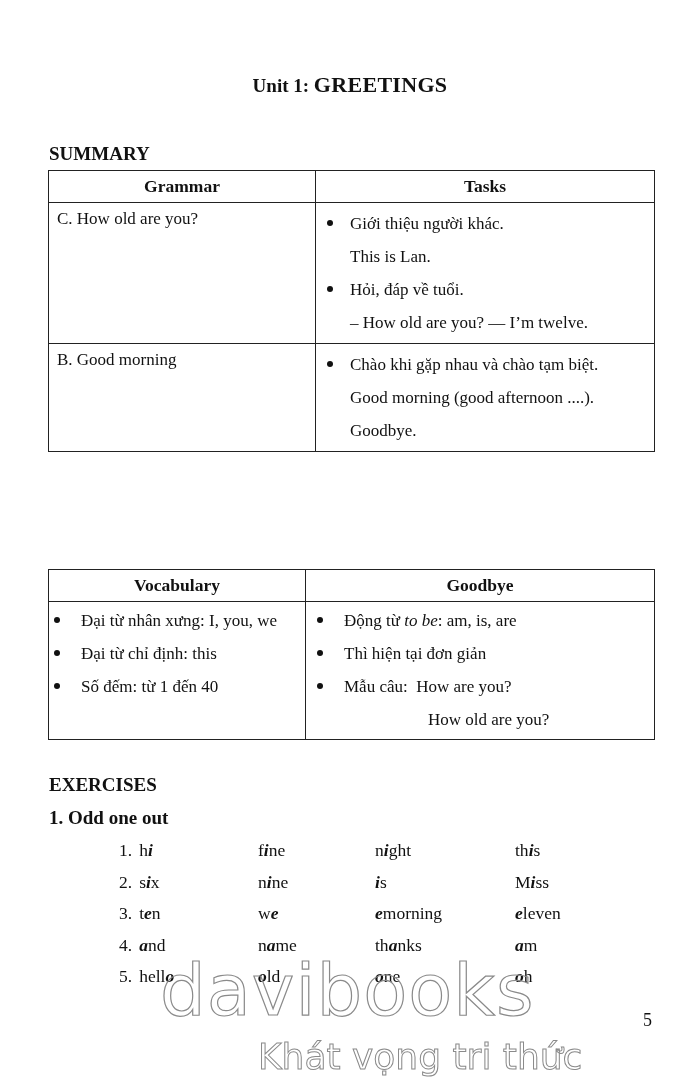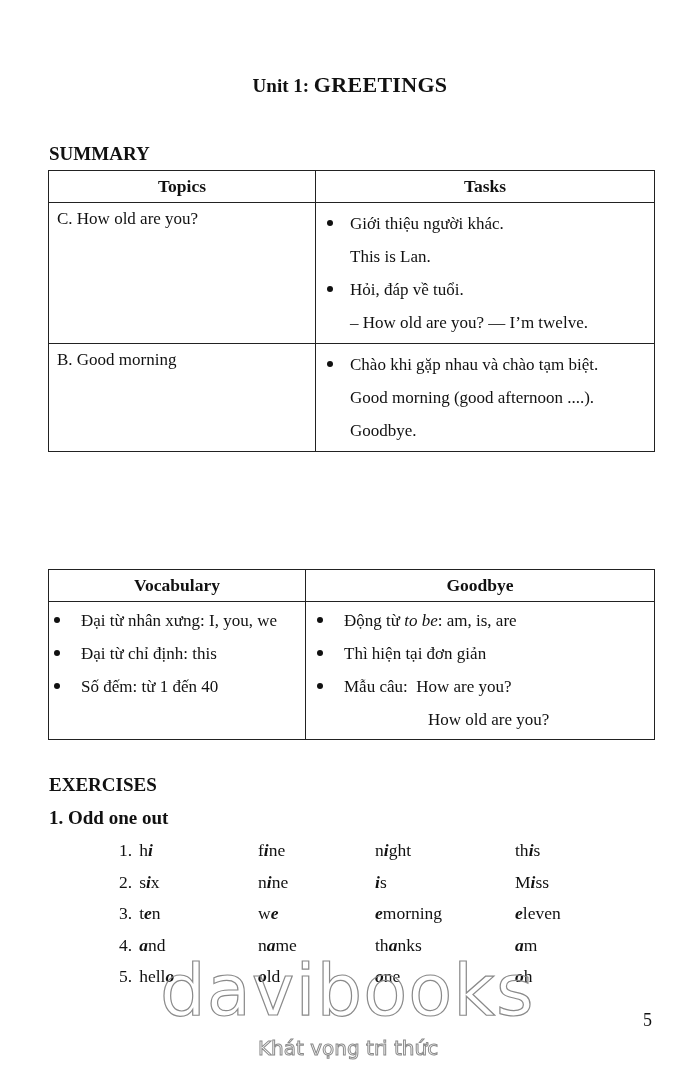--- a/index.html
+++ b/index.html
@@ -38,37 +38,37 @@
   .line.cont.deep { padding-left: 114px; }
   .ex-row { position: absolute; left: 0; height: 30px; font-size: 17.5px; }
   .ex-cell { position: absolute; white-space: nowrap; }
   .em { font-style: italic; font-weight: bold; }
   .page-num { position: absolute; left: 643px; top: 1010px; font-size: 18px; }
   .wm {
     position: absolute; left: 160px; top: 948px; font-family: "DejaVu Sans", sans-serif; font-size: 72px;
     color: transparent; -webkit-text-stroke: 1.2px #8a8a8a; letter-spacing: 1px;
   }
   .wm2 {
-    position: absolute; left: 258px; top: 1036px; font-family: "DejaVu Sans", sans-serif; font-size: 20px;
+    position: absolute; left: 258px; top: 1036px; font-family: "DejaVu Sans", sans-serif; font-size: 36px;
     color: transparent; -webkit-text-stroke: 1px #8a8a8a;
   }
 </style>
 </head>
 <body>
 
 <div class="title">
   <span>Unit 1: </span><span class="big">GREETINGS</span>
 </div>
 
 <div class="section-head" style="top:143px;">SUMMARY</div>
 
 <table class="t" style="top:170px;">
   <tbody>
       <tr>
-    <th>Topics</th>
+    <th>Grammar</th>
     <th>Tasks</th>
   </tr>
   <tr>
     <td class="topic">C. How old are you?</td>
     <td class="tasks">
       <div class="line bul"><span class="bullet"></span><span>Giới thiệu người khác.</span></div>
       <div class="line cont"><span>This is Lan.</span></div>
       <div class="line bul"><span class="bullet"></span><span>Hỏi, đáp về tuổi.</span></div>
       <div class="line cont"><span>– How old are you? — I’m twelve.</span></div>
     </td>

